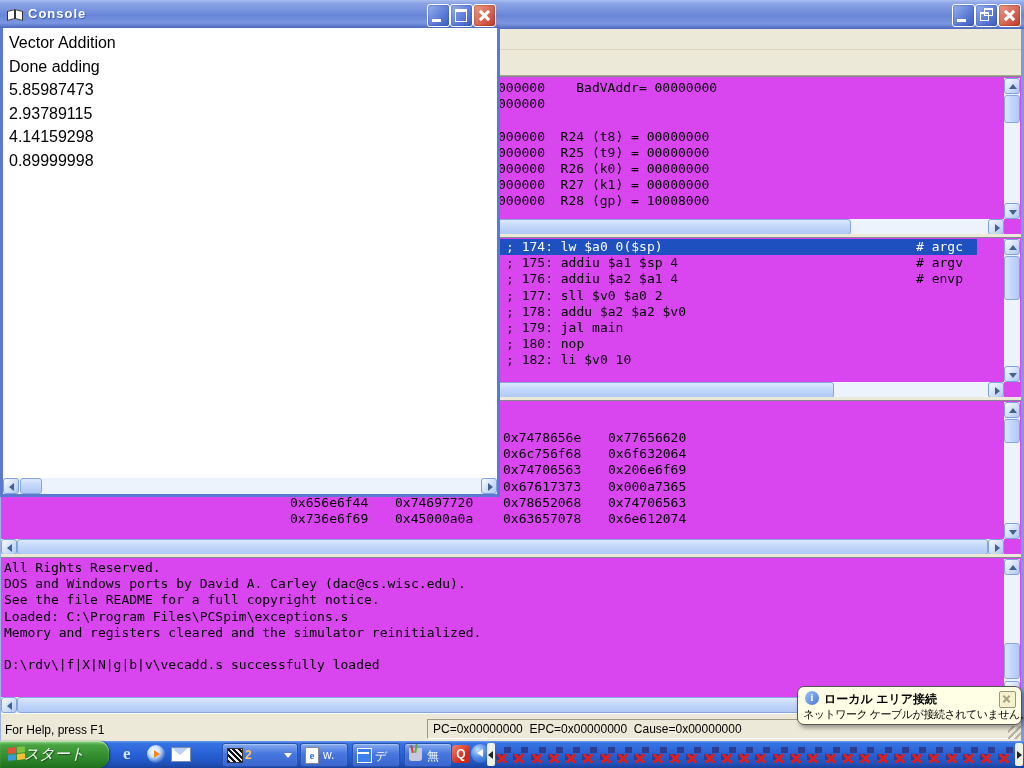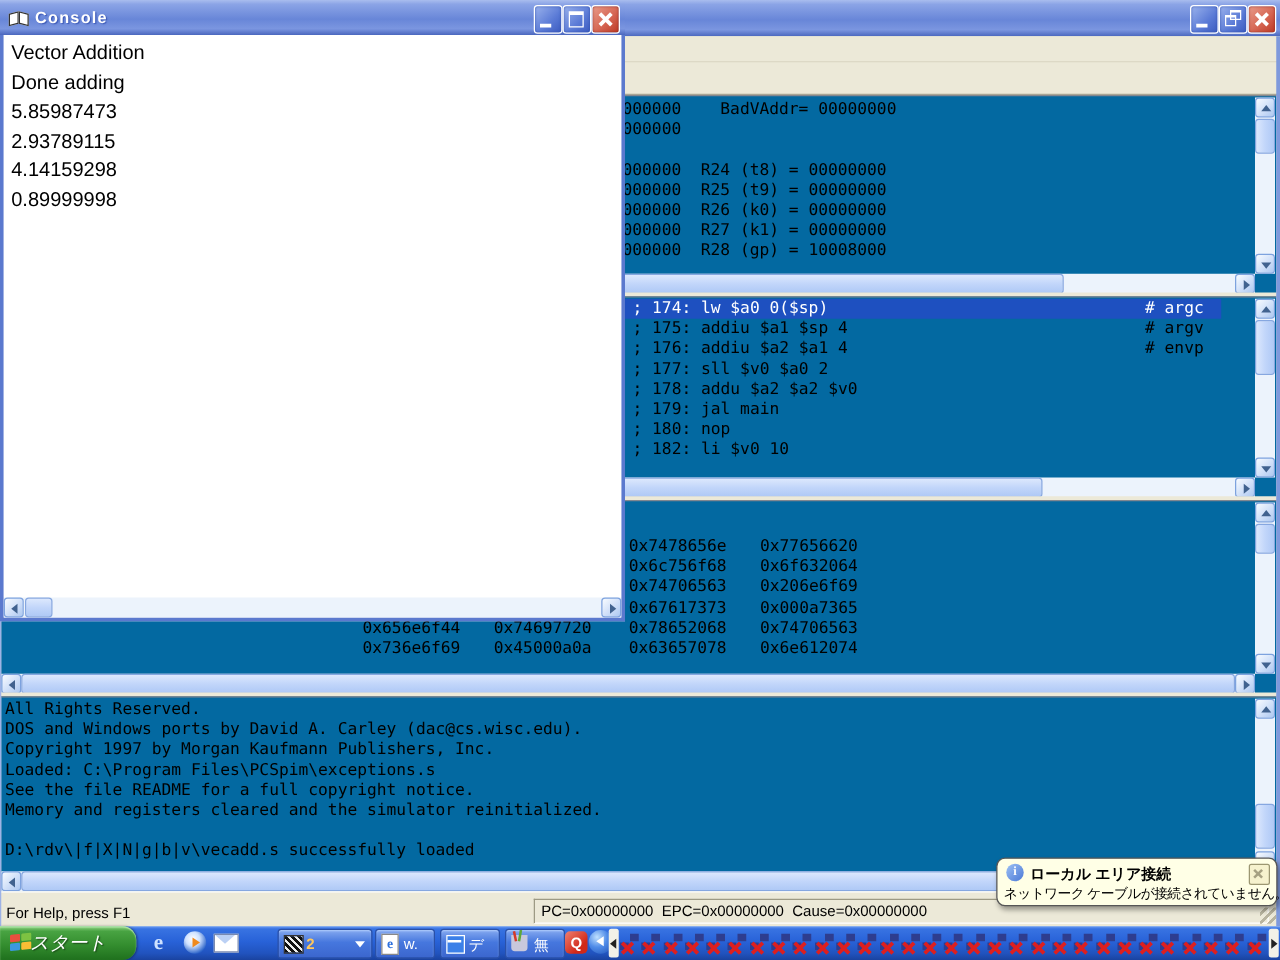--- a/index.html
+++ b/index.html
@@ -16,21 +16,21 @@
   .g-max{position:absolute;left:4px;top:4px;width:10px;height:9px;border:1px solid #fff;border-top:3px solid #fff;}
   .g-restore{position:absolute;left:4px;top:7px;width:7px;height:6px;border:1px solid #fff;border-top:2px solid #fff;}
   .g-restore::before{content:"";position:absolute;left:3px;top:-6px;width:7px;height:5px;border:1px solid #fff;border-top:2px solid #fff;}
   .g-close::before,.g-close::after{content:"";position:absolute;left:4px;top:9px;width:13px;height:3px;background:#fff;}
   .g-close::before{transform:rotate(45deg);} .g-close::after{transform:rotate(-45deg);}
   .mw-menustrip{position:absolute;left:0;top:29px;width:1024px;height:20px;background:#ECE9D8;border-bottom:1px solid #D8D4C0;}
   .mw-toolstrip{position:absolute;left:0;top:50px;width:1024px;height:25px;background:#ECE9D8;border-bottom:1px solid #A9A695;}
   .mw-frame-right{position:absolute;right:0;top:29px;width:3px;height:712px;background:#7E99DC;}
   .mw-frame-left{position:absolute;left:0;top:29px;width:1px;height:712px;background:#9DB2E6;}
   
-  .pane{position:absolute;left:1px;width:1020px;background:#0369a1;border-top:1px solid #828790;}
+  .pane{position:absolute;left:1px;width:1020px;background:#d946ef;border-top:1px solid #828790;}
   .pane-registers{top:76px;height:158px;}
   .pane-text{top:237px;height:160px;}
   .pane-data{top:400px;height:154px;}
   .pane-messages{top:557px;height:156px;}
   .splitter{position:absolute;left:0;width:1024px;height:3px;background:#ECE9D8;}
   .mono{font-family:"DejaVu Sans Mono","Liberation Mono",monospace;font-size:13px;color:#000;}
   .mline{height:16.2px;line-height:16.2px;white-space:pre;}
   
   .trow{position:relative;height:16.2px;}
   .trow .hl{display:none;}
@@ -298,23 +298,22 @@
             <span class="arr arr-rt"></span>
           </div>
       </div>
     </div>
     <div class="splitter" style="top:554px;"></div>
 
     <div class="pane pane-messages mono">
       <div style="position:absolute;left:3px;top:2px;">
         <div class="mline">All Rights Reserved.</div>
         <div class="mline">DOS and Windows ports by David A. Carley (dac@cs.wisc.edu).</div>
-        <div class="mline">Copyright 1997 by Morgan Kaufmann Publishers, Inc.</div>
+        <div class="mline">See the file README for a full copyright notice.</div>
         <div class="mline">Loaded: C:\Program Files\PCSpim\exceptions.s</div>
-        <div class="mline">See the file README for a full copyright notice.</div>
         <div class="mline">Memory and registers cleared and the simulator reinitialized.</div>
         <div class="mline"></div>
         <div class="mline">D:\rdv\|f|X|N|g|b|v\vecadd.s successfully loaded</div>
       </div>
       <div class="sb sb-v" style="left:1003px;top:1px;width:16px;height:138px;">
         <div class="sb-btn" style="left:0;top:0;">
             <span class="arr arr-up"></span>
           </div>
         <div class="sb-thumb" style="left:0;top:84px;width:16px;height:36px;"></div>
         <div class="sb-btn" style="left:0;top:122px;">

